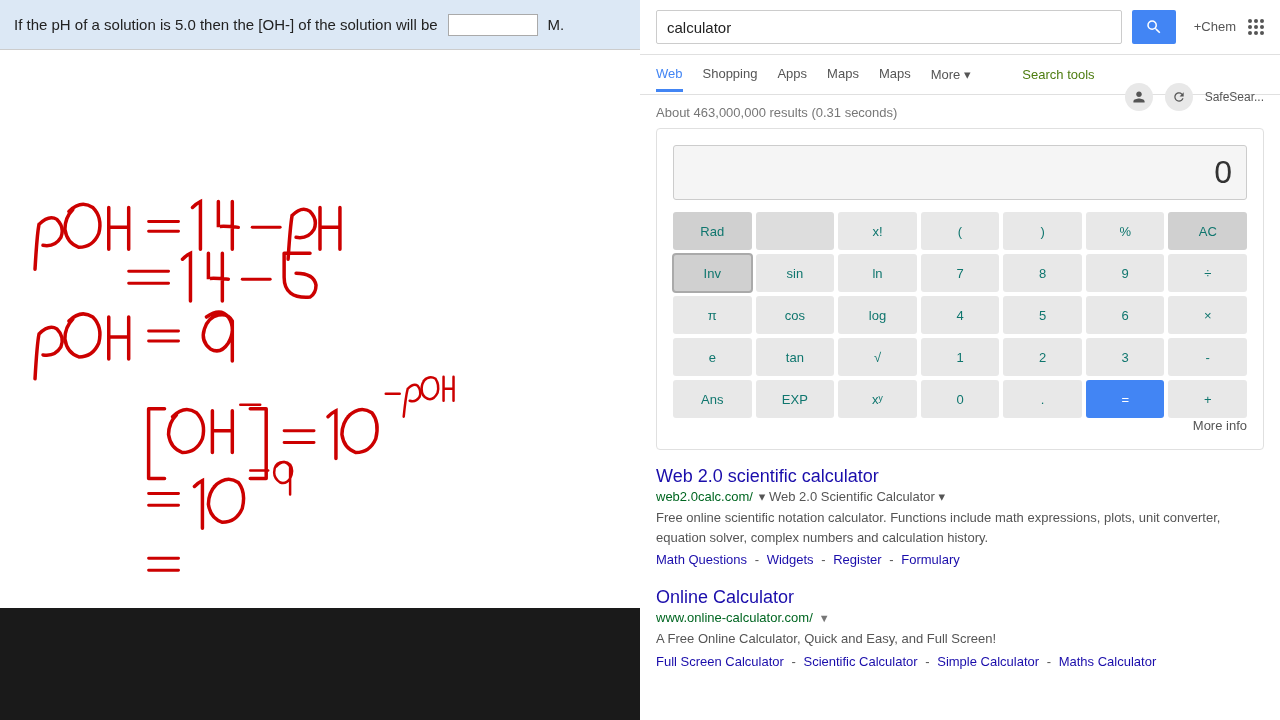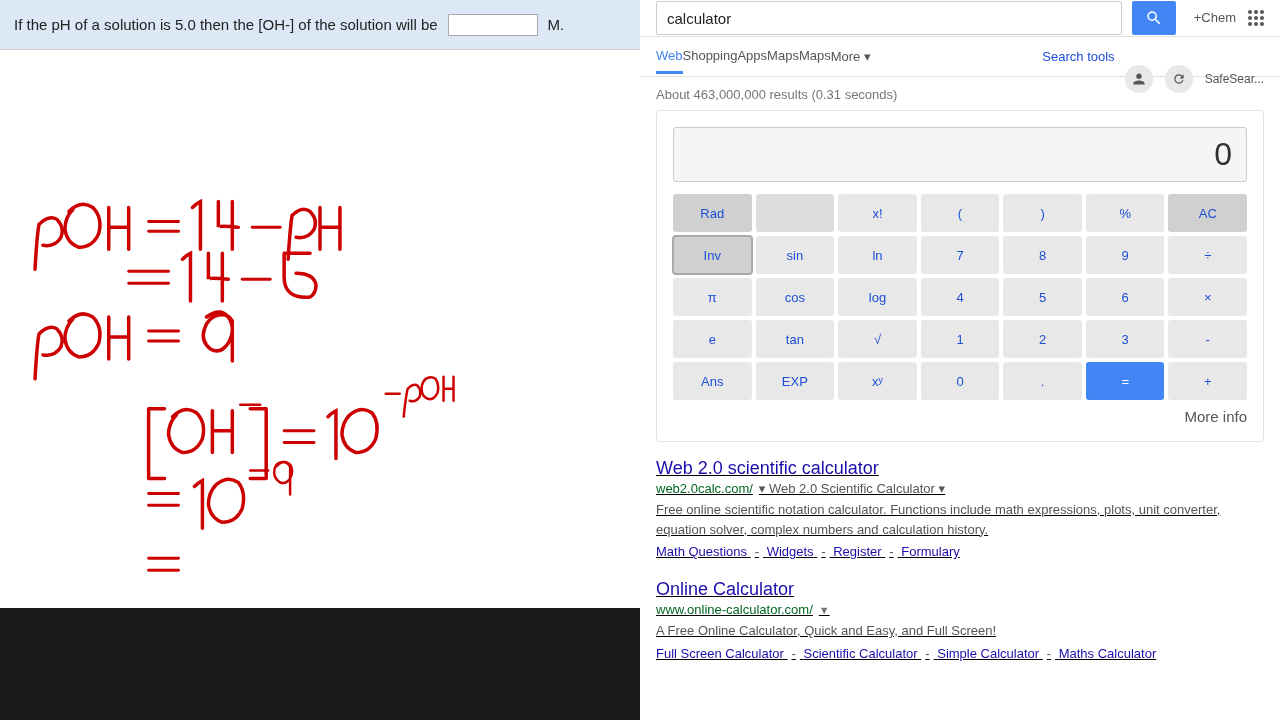--- a/index.html
+++ b/index.html
@@ -63,21 +63,21 @@
       flex: 1;
       background: white;
       display: flex;
       flex-direction: column;
       overflow: hidden;
     }
 
     
     .top-bar {
       background: white;
-      padding: 1px 16px;
+      padding: 10px 16px;
       display: flex;
       align-items: center;
       gap: 10px;
       border-bottom: 1px solid #e0e0e0;
     }
 
     .search-box {
       flex: 1;
       height: 34px;
       border: 1px solid #ccc;
@@ -132,20 +132,21 @@
       background: #555;
       border-radius: 50%;
     }
 
     
     .nav-tabs {
       display: flex;
       align-items: center;
       padding: 0 16px;
       border-bottom: 1px solid #e0e0e0;
+      gap: 20px;
       height: 40px;
       text-align: center;
     }
 
     .nav-tab {
       font-size: 13px;
       color: #555;
       cursor: pointer;
       padding: 8px 0;
       border-bottom: 3px solid transparent;
@@ -161,21 +162,21 @@
       font-size: 13px;
       color: #555;
       cursor: pointer;
       display: flex;
       align-items: center;
       gap: 2px;
     }
 
     .search-tools-btn {
       font-size: 13px;
-      color: #1d4ed8;
+      color: #4d7c0f;
       cursor: pointer;
       margin-left: auto;
     }
 
     .nav-right-icons {
       display: flex;
       align-items: center;
       gap: 12px;
       margin-left: 10px;
       margin-top: 44px;
@@ -247,49 +248,48 @@
       display: flex;
       gap: 4px;
     }
 
     .calc-btn {
       flex: 1;
       height: 38px;
       border: none;
       border-radius: 3px;
       background: #e8e8e8;
-      color: #1d4ed8;
+      color: #0f766e;
       font-size: 13px;
       cursor: pointer;
       display: flex;
       align-items: center;
       justify-content: center;
     }
 
     .calc-btn.blue {
       background: #4285f4;
       color: white;
     }
 
     .calc-btn.darker {
       background: #d0d0d0;
     }
 
     .more-info {
       text-align: right;
-      font-size: 15px;
-      color: #555;
-      margin-top: 8px;
+      font-size: 13px;
+      color: #555;
+      margin-top: 0;
       cursor: pointer;
     }
 
     
     .search-result {
       margin-bottom: 20px;
-      text-decoration: underline;
     }
 
     .result-title {
       font-size: 18px;
       color: #1a0dab;
       text-decoration: none;
       cursor: pointer;
     }
 
     .result-url-line {

